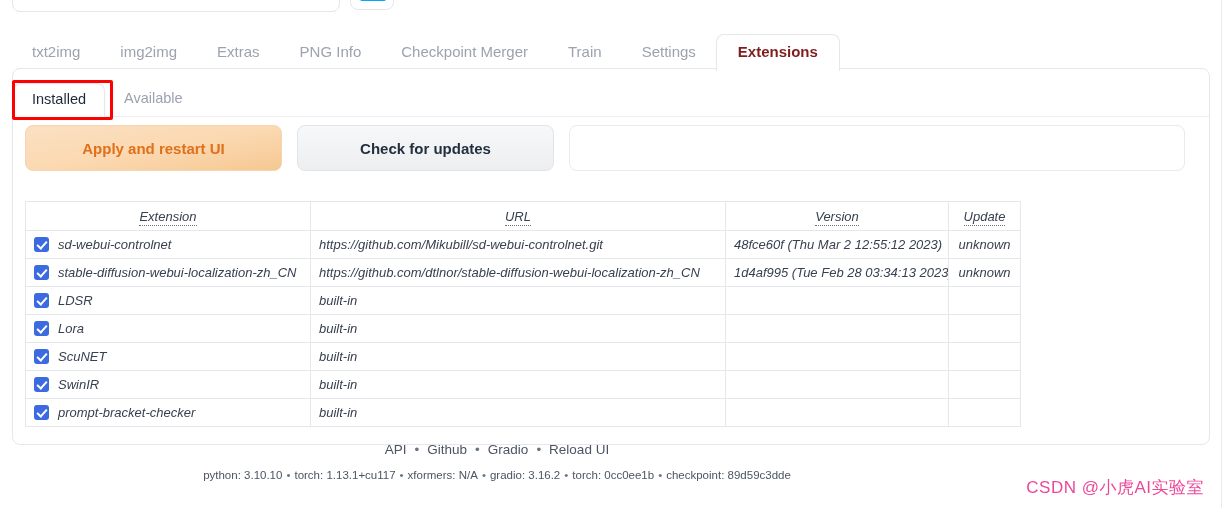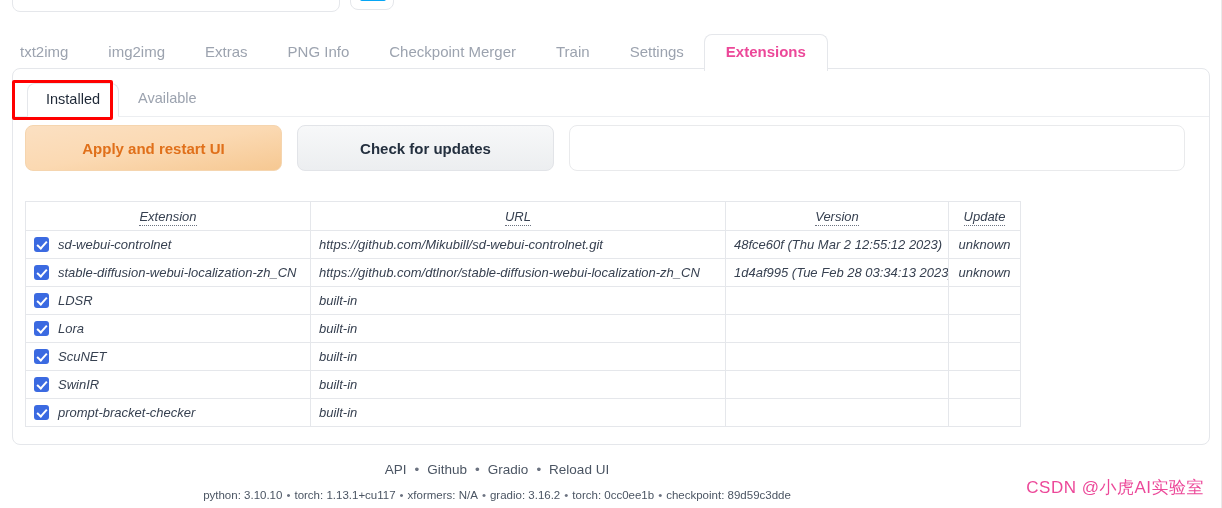--- a/index.html
+++ b/index.html
@@ -50,36 +50,37 @@
     border-radius: 2px;
   }
 
   
   .tabbar {
     position: absolute;
     left: 0; top: 30px;
     width: 1222px; height: 40px;
     display: flex;
     align-items: flex-end;
+    padding-left: 12px;
     gap: 0;
   }
   .tab {
     font-size: 15px;
     color: #9ca3af;
     padding: 8px 19px 11px 19px;
     line-height: 1;
     white-space: nowrap;
     border: 1px solid transparent;
     border-bottom: none;
     border-radius: 8px 8px 0 0;
     background: transparent;
     cursor: pointer;
   }
   .tab.active {
-    color: #ec4899;
+    color: #7f1d1d;
     font-weight: bold;
     background: #ffffff;
     border-color: #e5e7eb;
     position: relative;
     z-index: 3;
     padding: 9px 21px 12px 21px;
     margin-bottom: -1px;
   }
 
   
@@ -92,21 +93,20 @@
     border-radius: 8px;
   }
 
   
   .subtabs {
     position: absolute;
     left: 0; top: 10px;
     width: 1196px; height: 38px;
     display: flex;
     align-items: flex-end;
-    padding-left: 14px;
     border-bottom: 1px solid #eceef1;
   }
   .subtab {
     font-size: 14.5px;
     color: #9ca3af;
     padding: 8px 18px 10px 18px;
     line-height: 1;
     white-space: nowrap;
     border: 1px solid transparent;
     border-radius: 8px 8px 0 0;
@@ -235,21 +235,21 @@
     left: 4.5px; top: 2px;
     width: 4px; height: 8px;
     border: solid #ffffff;
     border-width: 0 2px 2px 0;
     transform: rotate(42deg);
   }
 
   
   .footer {
     position: absolute;
-    left: 0; top: 460px;
+    left: 0; top: 440px;
     width: 994px;
     text-align: center;
   }
   .foot-links {
     font-size: 13.5px;
     color: #4b5563;
     line-height: 20px;
   }
   .foot-links a {
     color: #4b5563;

